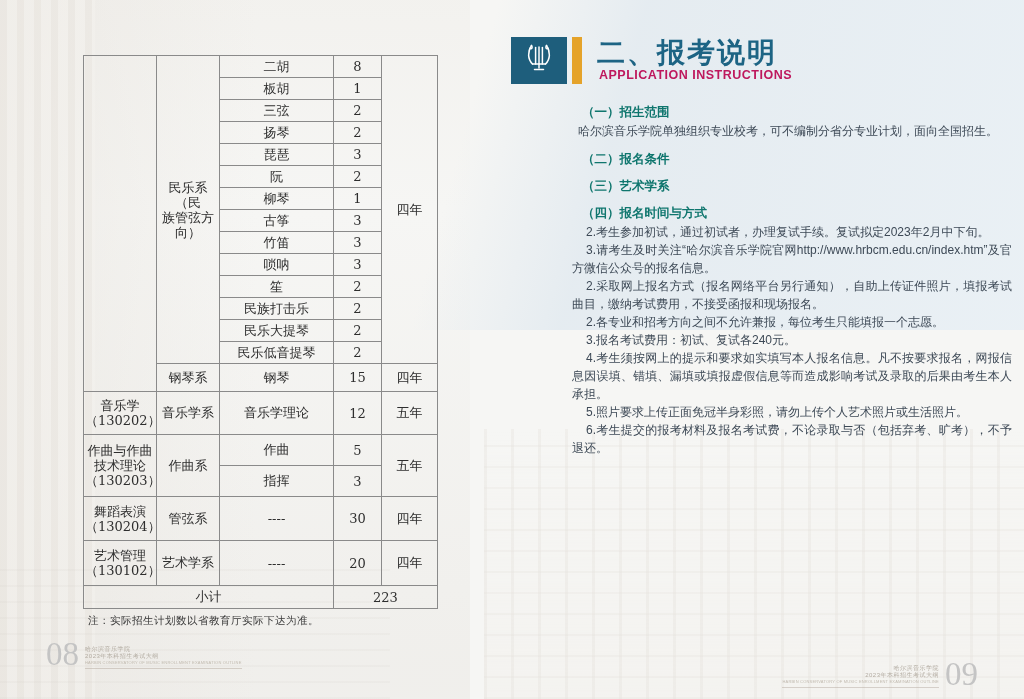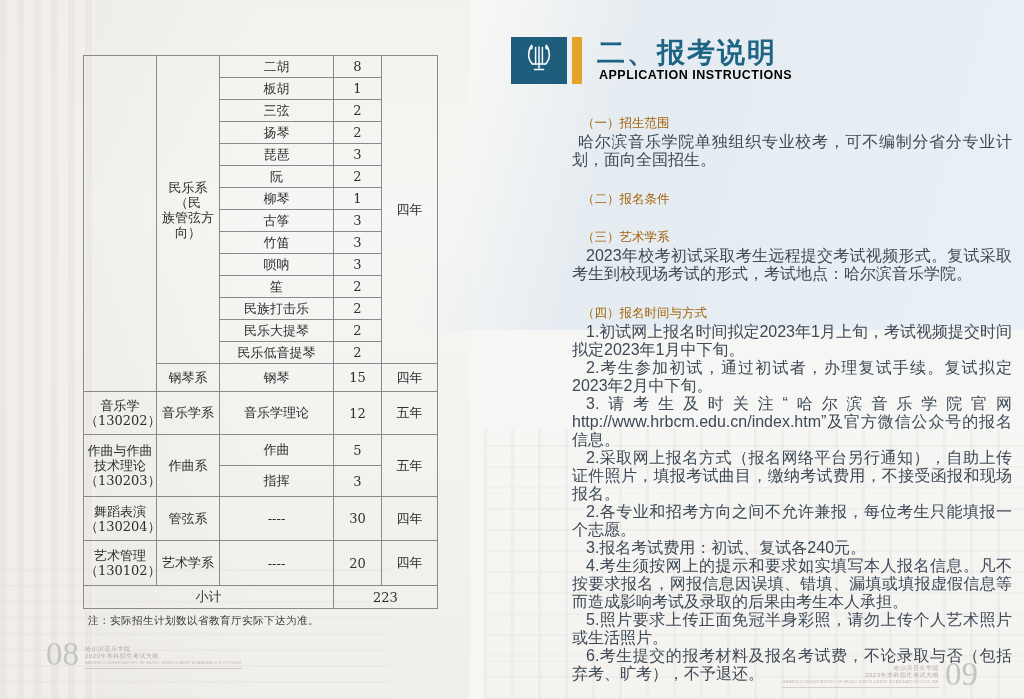--- a/index.html
+++ b/index.html
@@ -90,31 +90,31 @@
     width:10px; height:47px; background:#e5a32a;
   }
   .rp-title {
     position:absolute; left:597px; top:38px;
     font-size:28px; font-weight:bold; color:#1d6484; letter-spacing:2px;
     line-height:30px;
     text-align:center;
   }
   .rp-subtitle {
     position:absolute; left:599px; top:68px;
-    font-size:12.5px; font-weight:bold; color:#000000; letter-spacing:.5px;
+    font-size:12.5px; font-weight:bold; color:#be185d; letter-spacing:.5px;
   }
 
   
   .rp-body { position:absolute; left:572px; top:93px; width:440px; }
   .sec-heading {
-    font-size:12.5px; font-weight:normal; color:#a16207;
-    margin:22px 0 2px; padding-left:10px; line-height:16px;
+    font-size:12.5px; font-weight:bold; color:#0f766e;
+    margin:11px 0 2px; padding-left:10px; line-height:16px;
   }
   .para {
-    font-size:16px; line-height:18px; color:#3d4956;
+    font-size:12px; line-height:18px; color:#3d4956;
     text-indent:14px; text-align:justify;
   }
   .para.flush { text-indent:6px; }
 </style>
 </head>
 <body>
 
 <div class="bg bg-left-wash"></div>
 <div class="bg bg-left-columns"></div>
 <div class="bg bg-right-blue"></div>
@@ -275,24 +275,22 @@
 <div class="rp-title">二、报考说明</div>
 <div class="rp-subtitle">APPLICATION INSTRUCTIONS</div>
 
 <div class="rp-body">
   <div class="sec-heading">（一）招生范围</div>
   <p class="para flush">哈尔滨音乐学院单独组织专业校考，可不编制分省分专业计划，面向全国招生。</p>
 
   <div class="sec-heading">（二）报名条件</div>
 
   <div class="sec-heading">（三）艺术学系</div>
-  <p class="para">2023年校考初试采取考生远程提交考试视频形式。复试采取考生到校现场考试的形式，考试地点：哈尔滨音乐学院。</p>
 
   <div class="sec-heading">（四）报名时间与方式</div>
-  <p class="para">1.初试网上报名时间拟定2023年1月上旬，考试视频提交时间拟定2023年1月中下旬。</p>
   <p class="para">2.考生参加初试，通过初试者，办理复试手续。复试拟定2023年2月中下旬。</p>
   <p class="para">3.请考生及时关注“哈尔滨音乐学院官网http://www.hrbcm.edu.cn/index.htm”及官方微信公众号的报名信息。</p>
 
   <p class="para">2.采取网上报名方式（报名网络平台另行通知），自助上传证件照片，填报考试曲目，缴纳考试费用，不接受函报和现场报名。</p>
   <p class="para">2.各专业和招考方向之间不允许兼报，每位考生只能填报一个志愿。</p>
   <p class="para">3.报名考试费用：初试、复试各240元。</p>
   <p class="para">4.考生须按网上的提示和要求如实填写本人报名信息。凡不按要求报名，网报信息因误填、错填、漏填或填报虚假信息等而造成影响考试及录取的后果由考生本人承担。</p>
   <p class="para">5.照片要求上传正面免冠半身彩照，请勿上传个人艺术照片或生活照片。</p>
   <p class="para">6.考生提交的报考材料及报名考试费，不论录取与否（包括弃考、旷考），不予退还。</p>
 </div>

